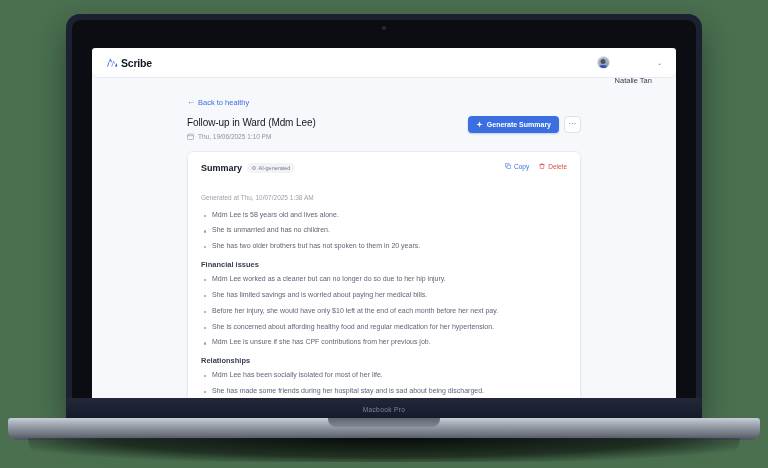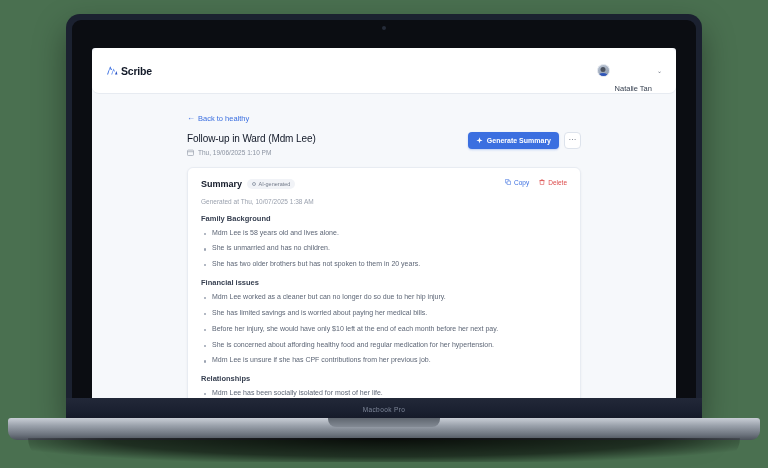--- a/index.html
+++ b/index.html
@@ -73,21 +73,21 @@
   .laptop-foot {
     position:absolute;
     left:28px; top:438px;
     width:712px; height:24px;
     background:radial-gradient(ellipse at 50% 0%, rgba(0,0,0,.88) 0%, rgba(0,0,0,.55) 55%, rgba(0,0,0,0) 80%);
     border-radius:0 0 40px 40px;
   }
 
   
   .app-header {
-    height:46px; background:#ffffff;
+    height:30px; background:#ffffff;
     border-bottom:1px solid #e7ebf1;
     display:flex; align-items:center;
     justify-content:space-between;
     padding:0 14px;
     border-radius:7px;
   }
   .brand { display:flex; align-items:center; gap:3px; }
   .brand-mark { display:block; }
   .brand-name { font-size:10.5px; font-weight:700; color:#111827; letter-spacing:-.2px; }
 
@@ -167,21 +167,21 @@
     border:1px solid #e8ecf2;
     border-radius:6px;
     padding:11px 13px 13px 13px;
     box-shadow:0 1px 3px rgba(16,24,40,.05);
   }
   .card-head {
     display:flex; align-items:flex-start;
     justify-content:space-between;
     margin-bottom:9px;
   }
-  .card-title-row { display:flex; align-items:center; gap:5px; margin-bottom:9px; }
+  .card-title-row { display:flex; align-items:center; gap:5px; margin-bottom:21px; }
   .card-title { font-size:9px; font-weight:700; color:#111827; }
   .badge {
     display:inline-flex; align-items:center; gap:2.5px;
     background:#f1f3f7; color:#737b8a;
     font-size:5.5px; border-radius:7px;
     padding:2px 5px;
   }
   .badge-dot {
     width:4px; height:4px; border-radius:50%;
     border:1px solid #9aa2b1;
@@ -307,21 +307,20 @@
                       <line x1="0.8" y1="2.6" x2="9.2" y2="2.6" stroke="#dc4b4b" stroke-width="1"></line>
                       <path d="M3.7 2.6 V1.2 H6.3 V2.6" fill="none" stroke="#dc4b4b" stroke-width="1"></path>
                     </svg>
                     <span>Delete</span>
                   </span>
                 </div>
               </div>
 
               <div id="sections-host">
                   <div class="section">
-                    <div class="section-title">Family Background</div>
                     <ul class="bullets">
                       <li>Mdm Lee is 58 years old and lives alone.</li>
                       <li>She is unmarried and has no children.</li>
                       <li>She has two older brothers but has not spoken to them in 20 years.</li>
                     </ul>
                   </div>
                   <div class="section">
                     <div class="section-title">Financial issues</div>
                     <ul class="bullets">
                       <li>Mdm Lee worked as a cleaner but can no longer do so due to her hip injury.</li>

